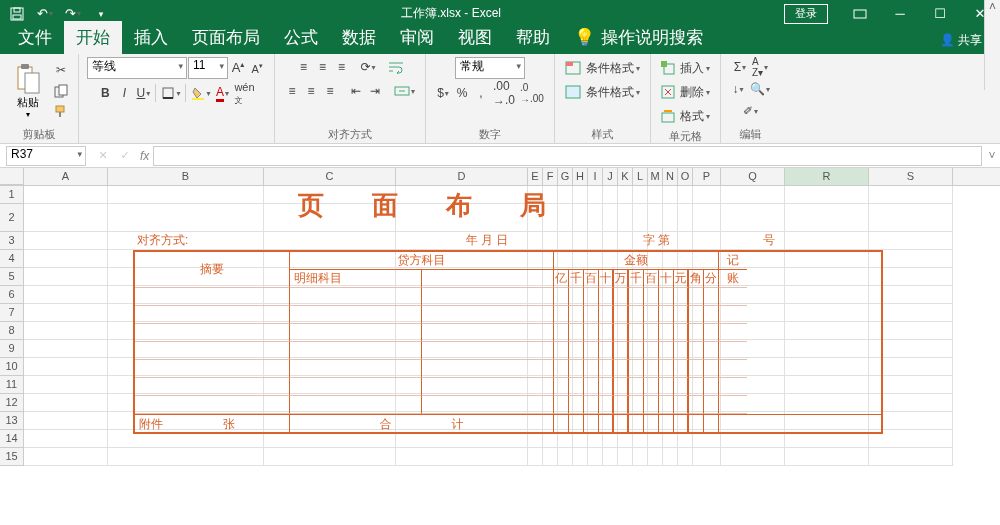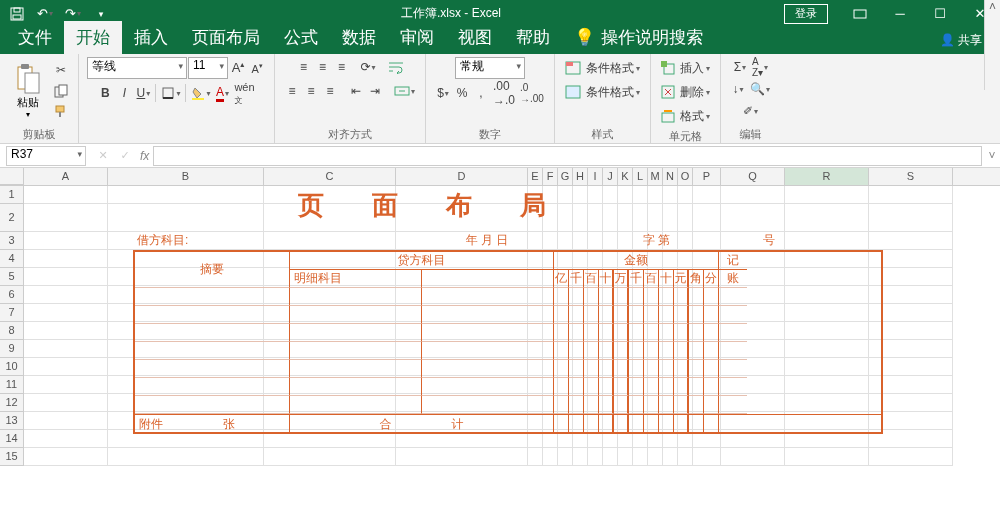--- a/index.html
+++ b/index.html
@@ -657,21 +657,21 @@
         <div class="cell" style="width:64px;height:18px"></div>
         <div class="cell" style="width:84px;height:18px"></div>
         <div class="cell" style="width:84px;height:18px"></div>
       </div>
     </div>
 
   <div class="big-title">页面布局</div>
 
   <div class="voucher">
     <div class="vrow">
-      <div class="v-orange" style="width:156px;padding-left:4px">借方科目:</div>
+      <div class="v-orange" style="width:156px;padding-left:4px">对齐方式:</div>
       <div style="width:132px"></div>
       <div class="v-orange" style="width:132px;text-align:center">年   月   日</div>
       <div style="width:90px"></div>
       <div class="v-orange" style="width:15px">字</div>
       <div class="v-orange" style="width:15px">第</div>
       <div style="width:90px"></div>
       <div class="v-orange" style="width:20px">号</div>
     </div>
     <div class="vtable">
       <div class="vrow">

